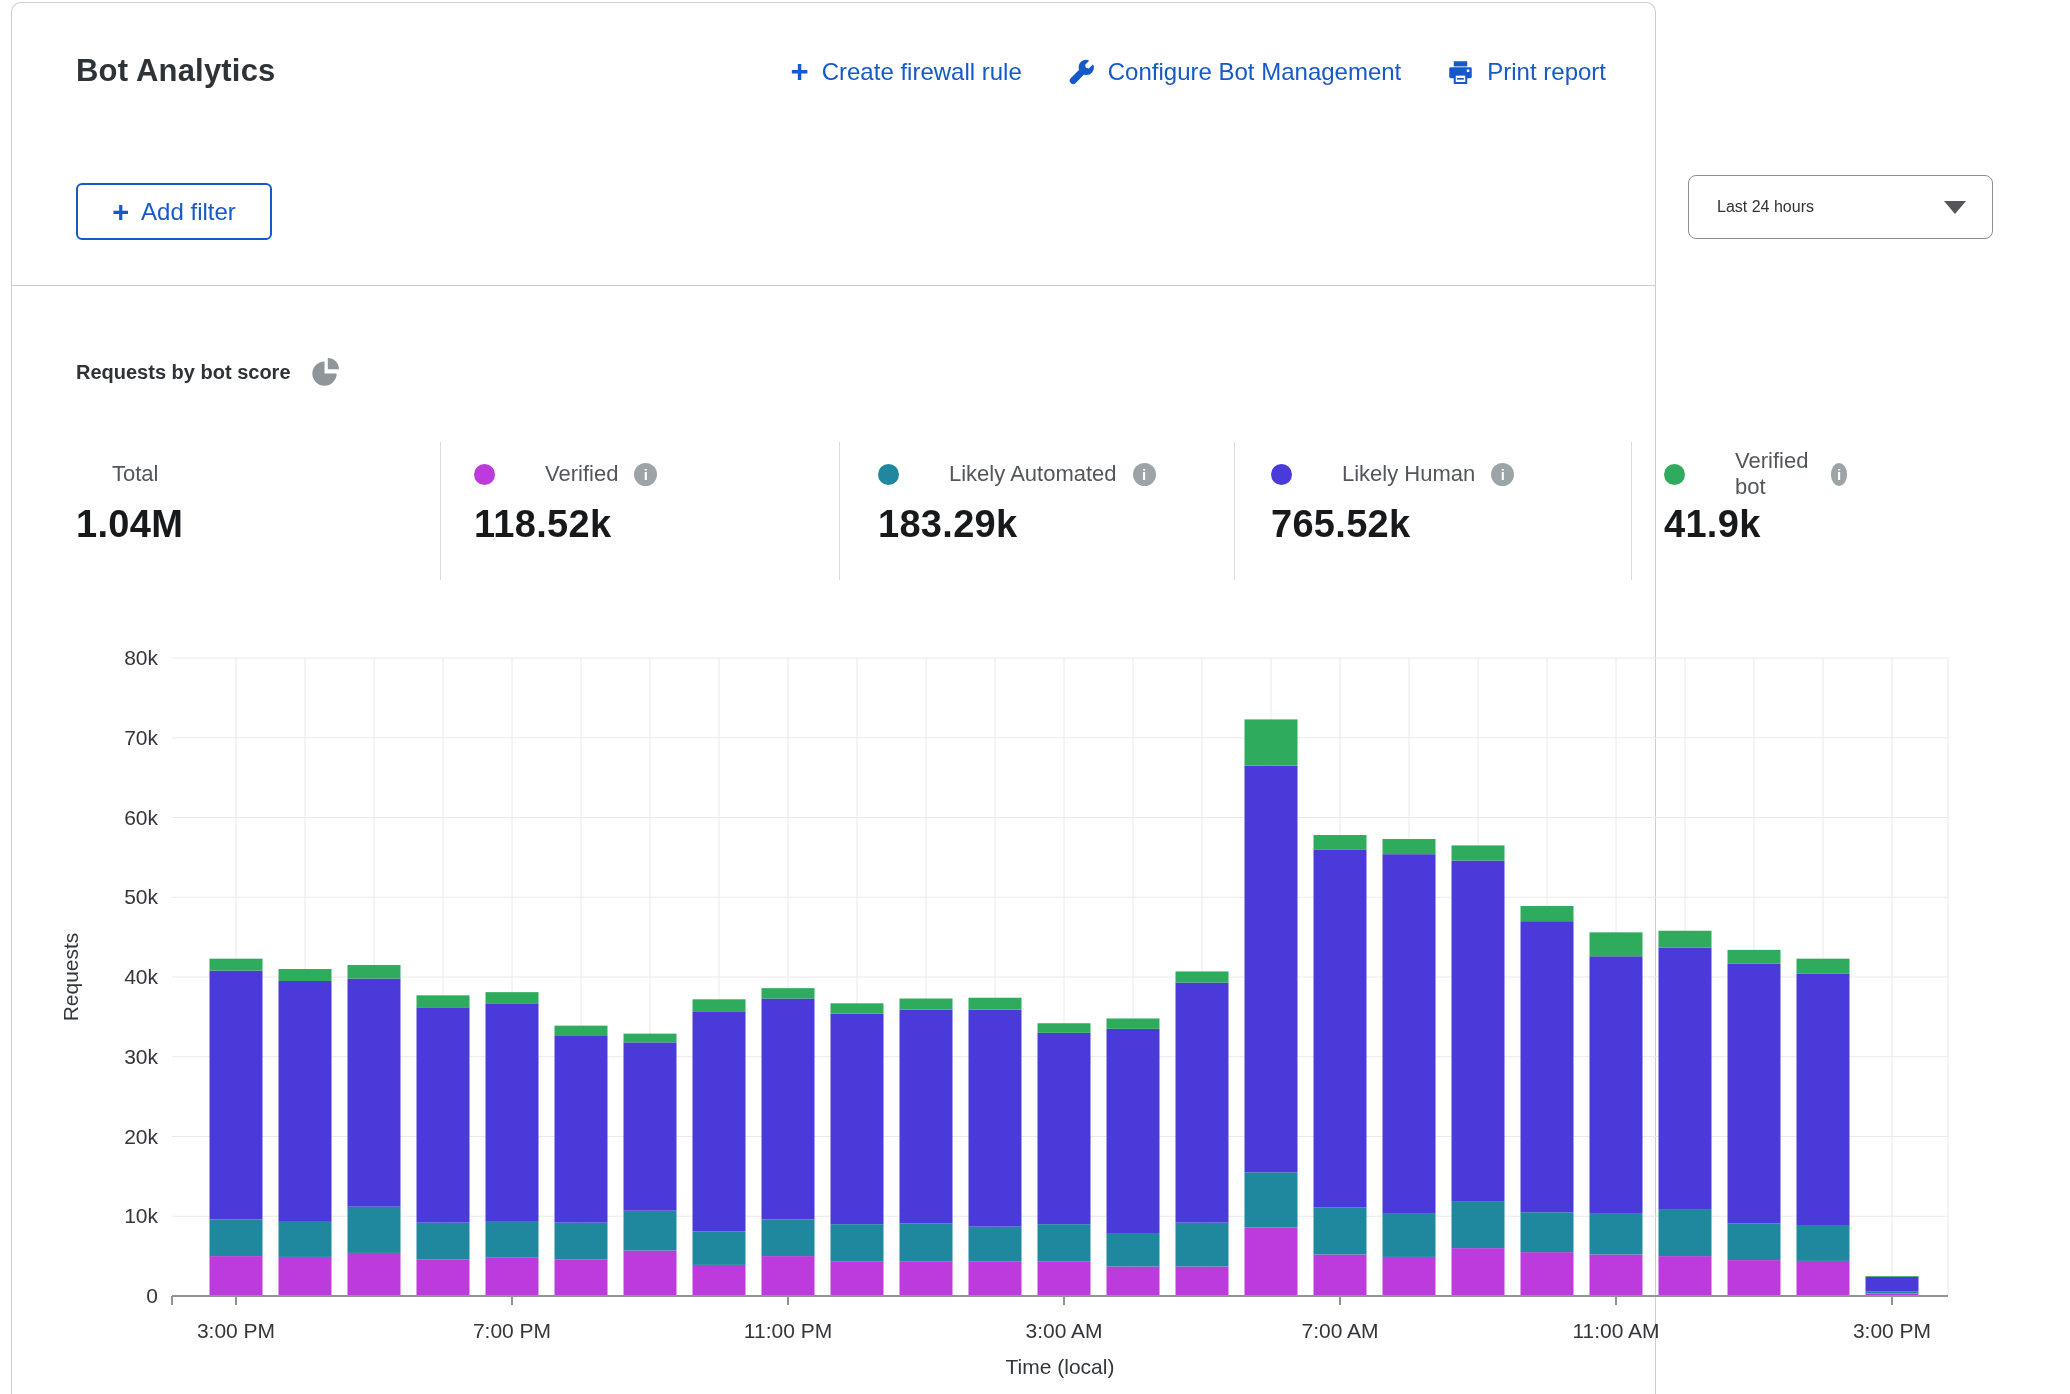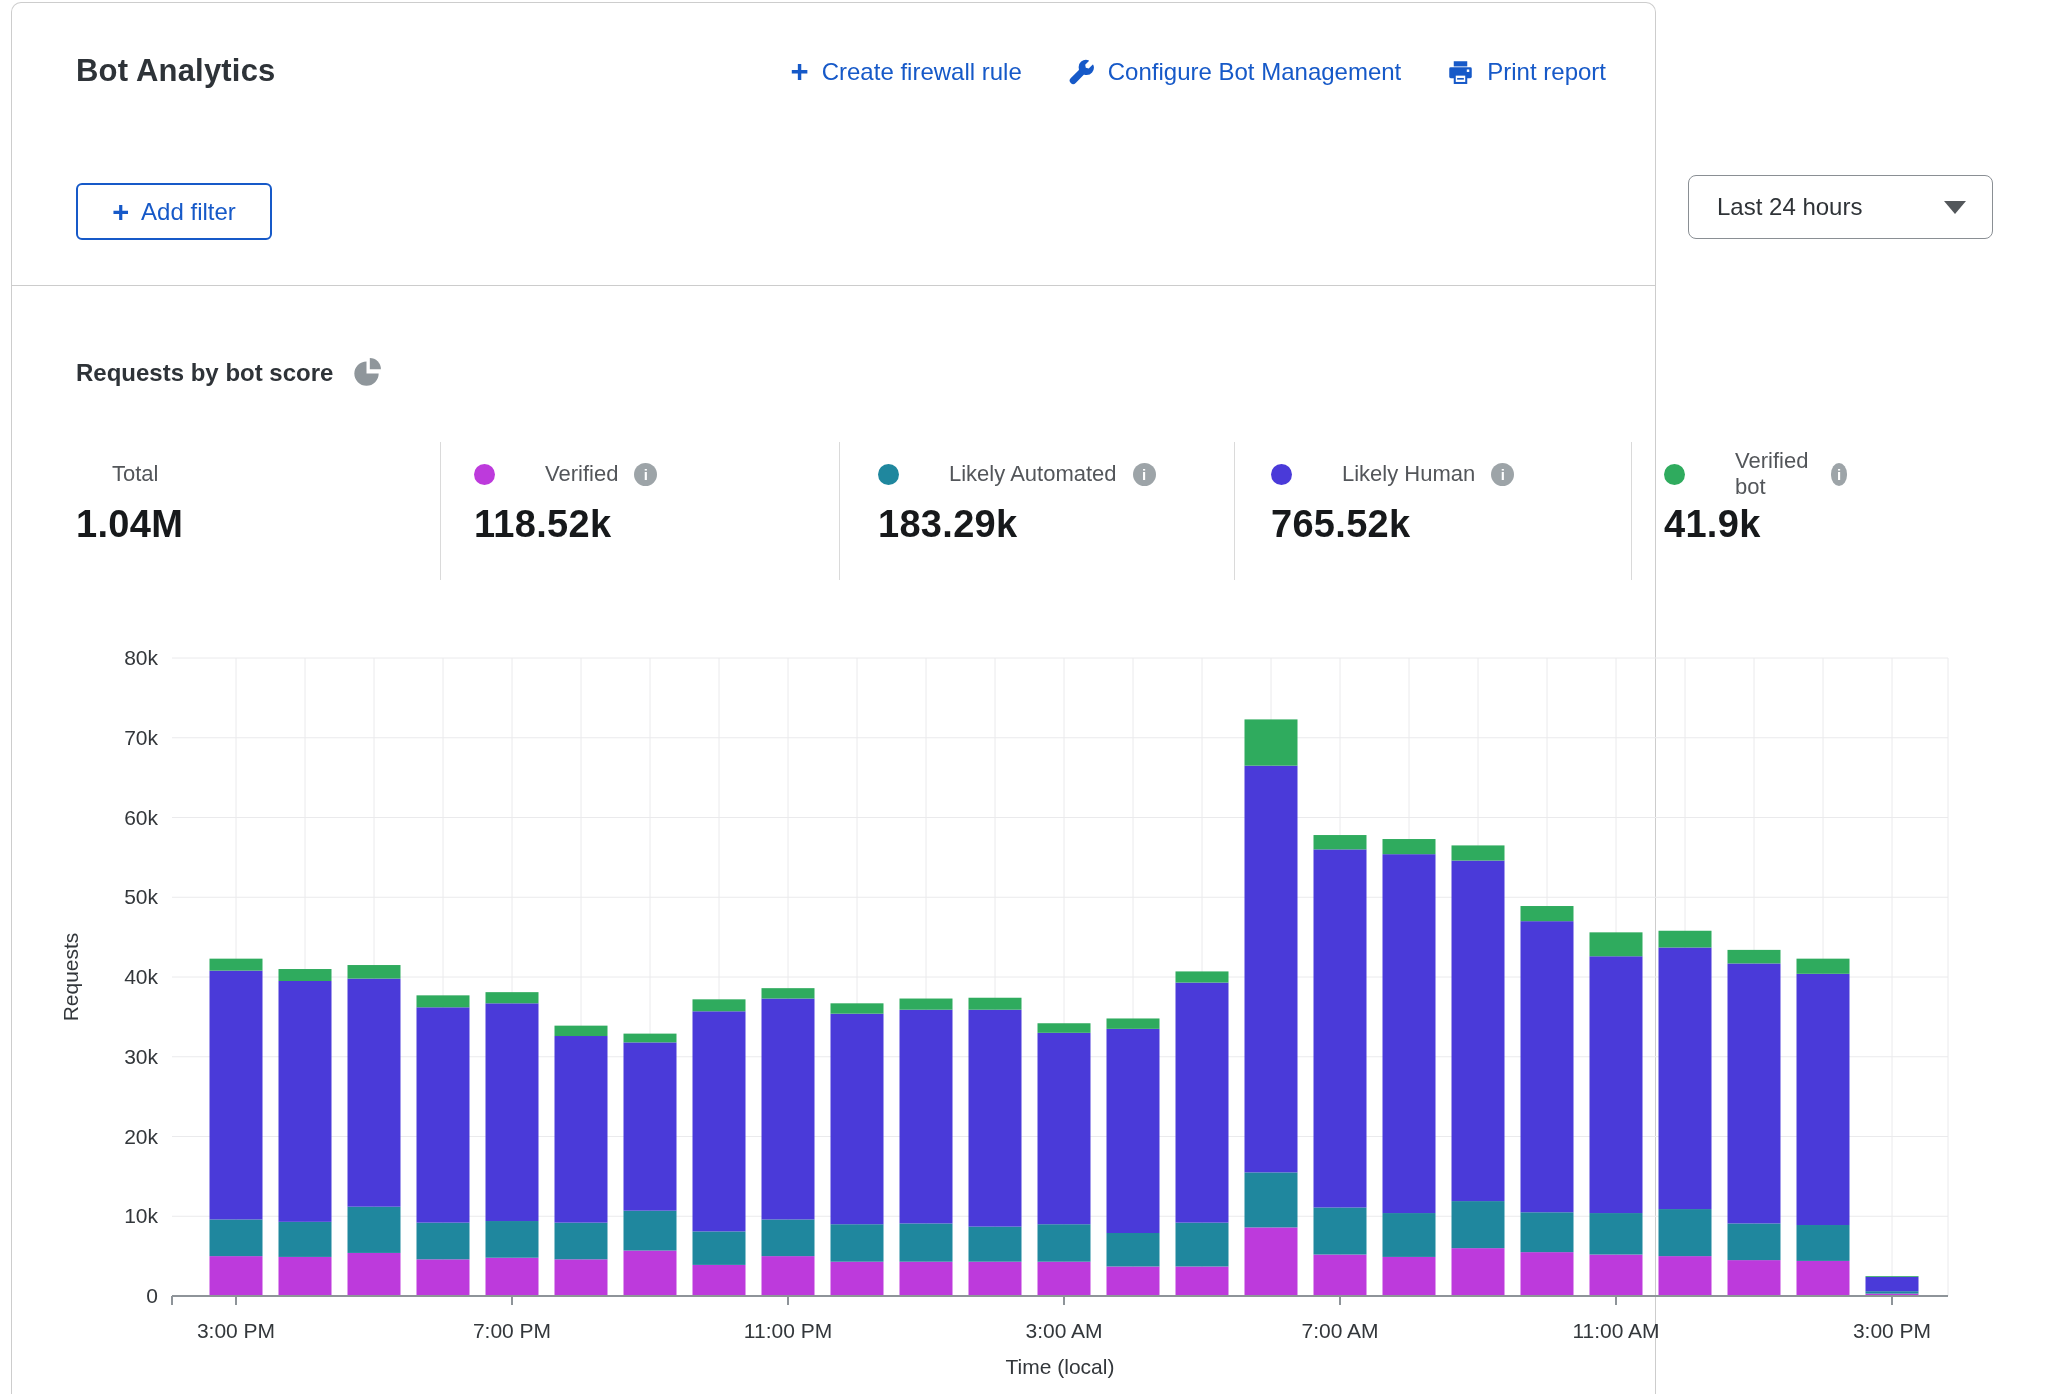--- a/index.html
+++ b/index.html
@@ -29,28 +29,28 @@
     position:absolute; left:64px; top:180px; width:196px; height:57px;
     border:2px solid #1659C8; border-radius:6px; background:#fff; color:#1659C8;
     font-size:24px; font-family:inherit; display:flex; align-items:center; justify-content:center;
     gap:12px; cursor:pointer; box-sizing:border-box; padding:0;
   }
   .add-filter-button .plus-glyph { font-size:29px; }
   .time-select {
     position:absolute; left:1676px; top:172px; width:305px; height:64px;
     border:1px solid #8A8F94; border-radius:8px; background:#fff; box-sizing:border-box;
     display:flex; align-items:center; justify-content:space-between;
-    padding:0 26px 0 28px; font-size:24px; color:#2F3337; cursor:pointer;
+    padding:0 26px 0 28px; font-size:16px; color:#2F3337; cursor:pointer;
   }
   .caret-down {
     width:0; height:0; border-left:11px solid transparent; border-right:11px solid transparent;
     border-top:13px solid #53575B;
   }
   .section-title-row { position:absolute; left:64px; top:354px; display:flex; align-items:center; gap:18px; }
-  .section-title { margin:0; font-size:24px; font-weight:700; color:#2E3338; }
+  .section-title { margin:0; font-size:20px; font-weight:700; color:#2E3338; }
   .stat { position:absolute; top:458px; }
   .stat-head { display:flex; align-items:center; gap:14px; height:26px; }
   .stat-label { font-size:22px; color:#53565A;margin-left:36px; }
   .dot { width:21px; height:21px; border-radius:50%; flex:0 0 auto; }
   .info-icon {
     width:23px; height:23px; border-radius:50%; background:#9DA4A8; color:#fff;
     font-size:15px; font-weight:700; font-style:normal;
     display:flex; align-items:center; justify-content:center; margin-left:2px;
   }
   .stat-value { font-size:38px; font-weight:700; color:#17191B; margin-top:16px; letter-spacing:.3px; }

